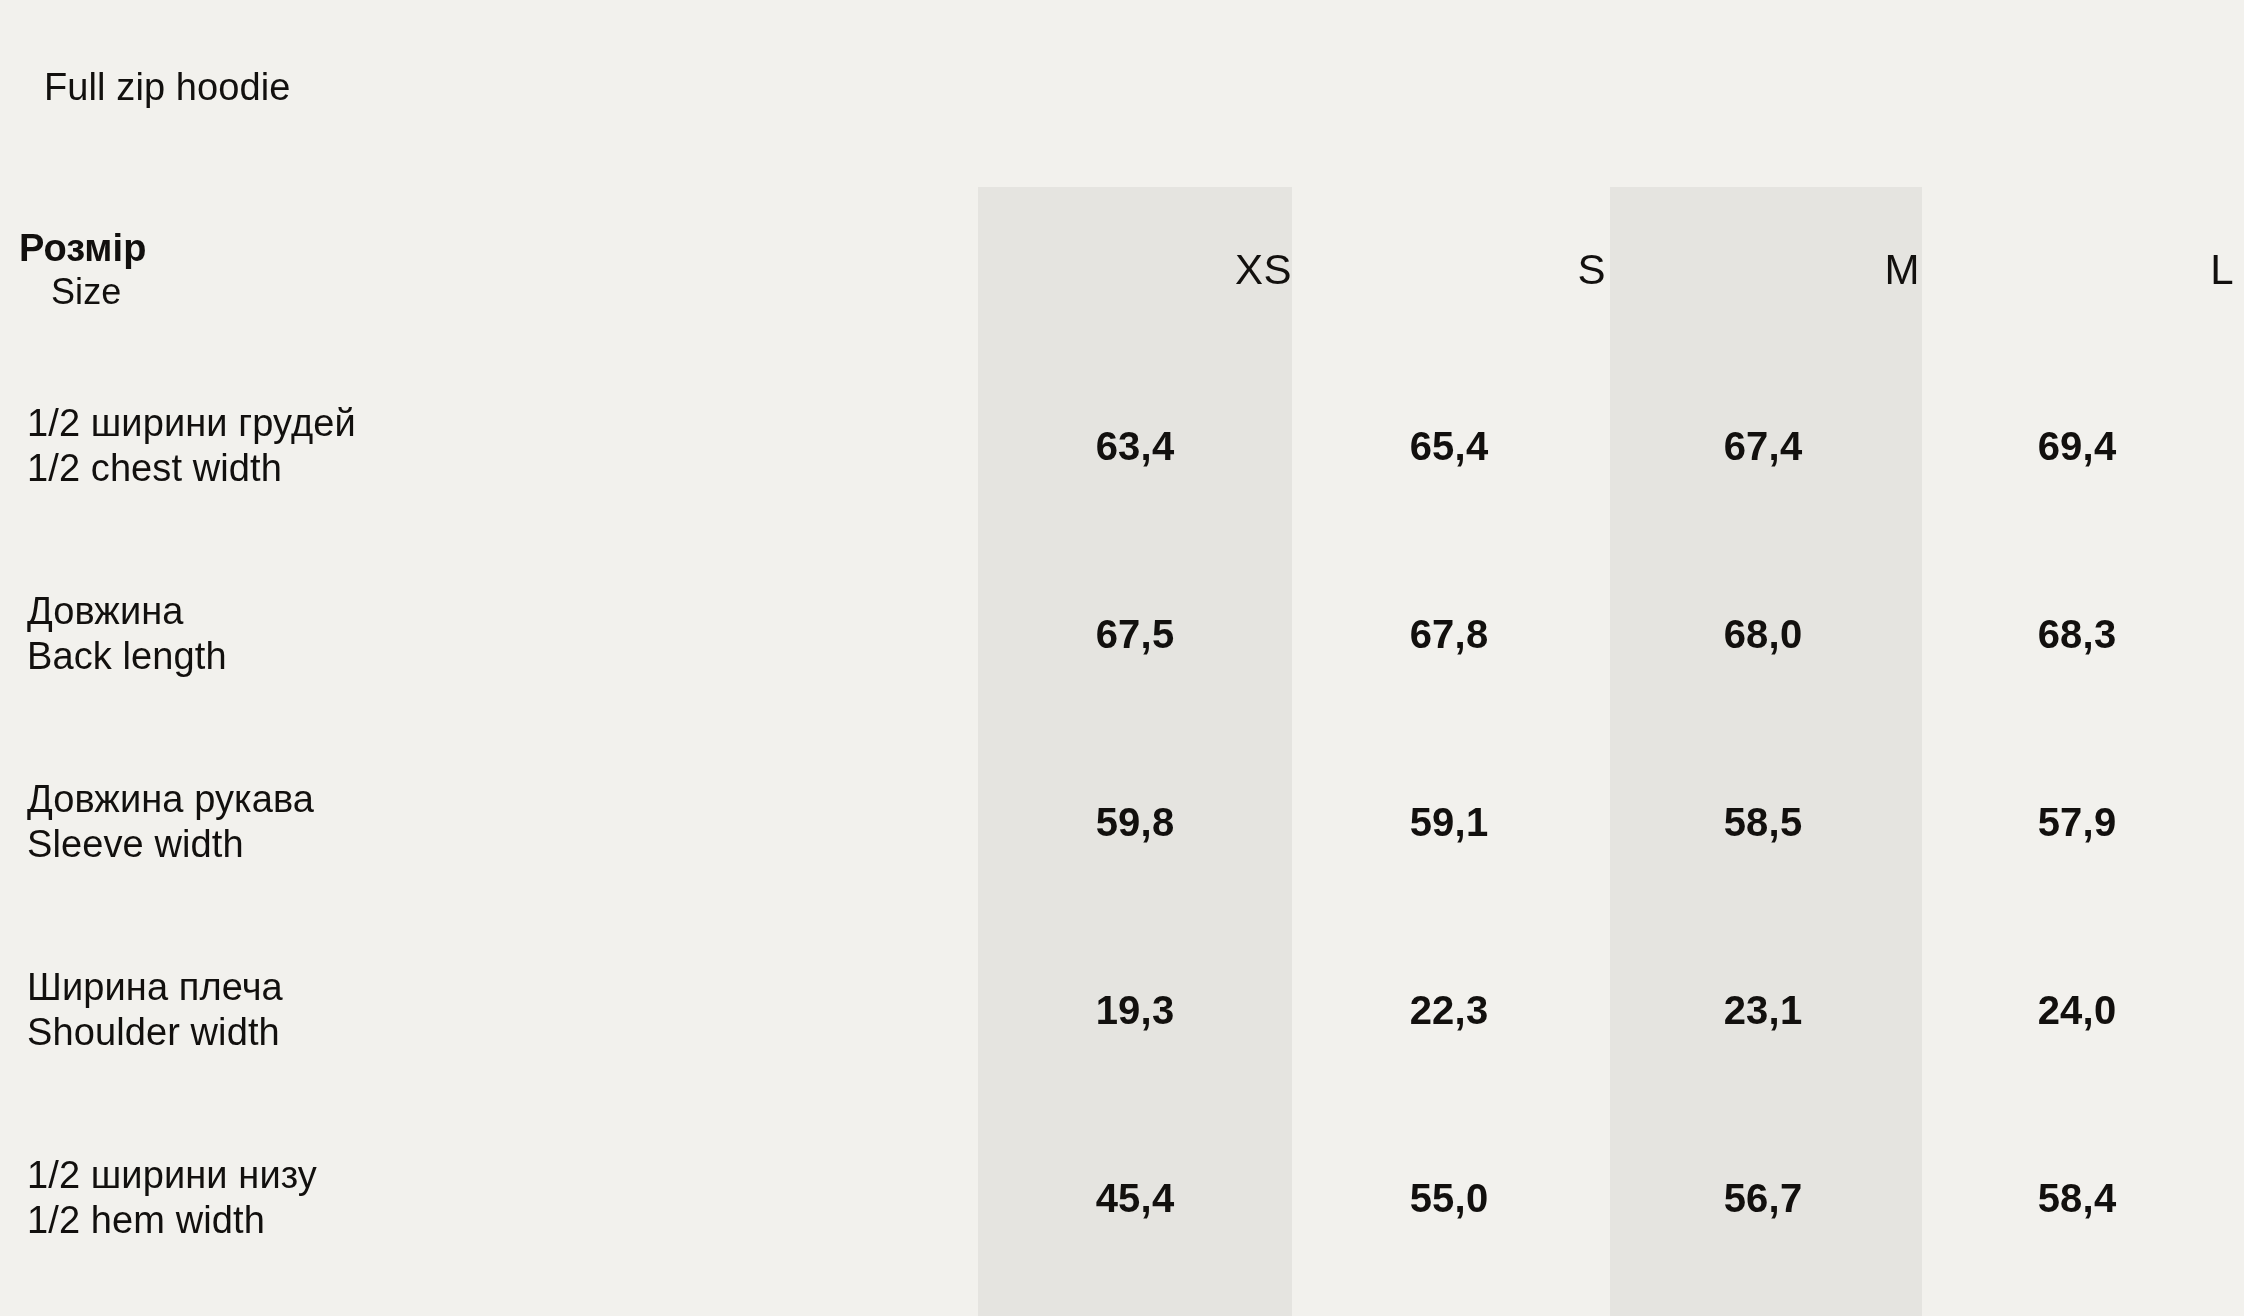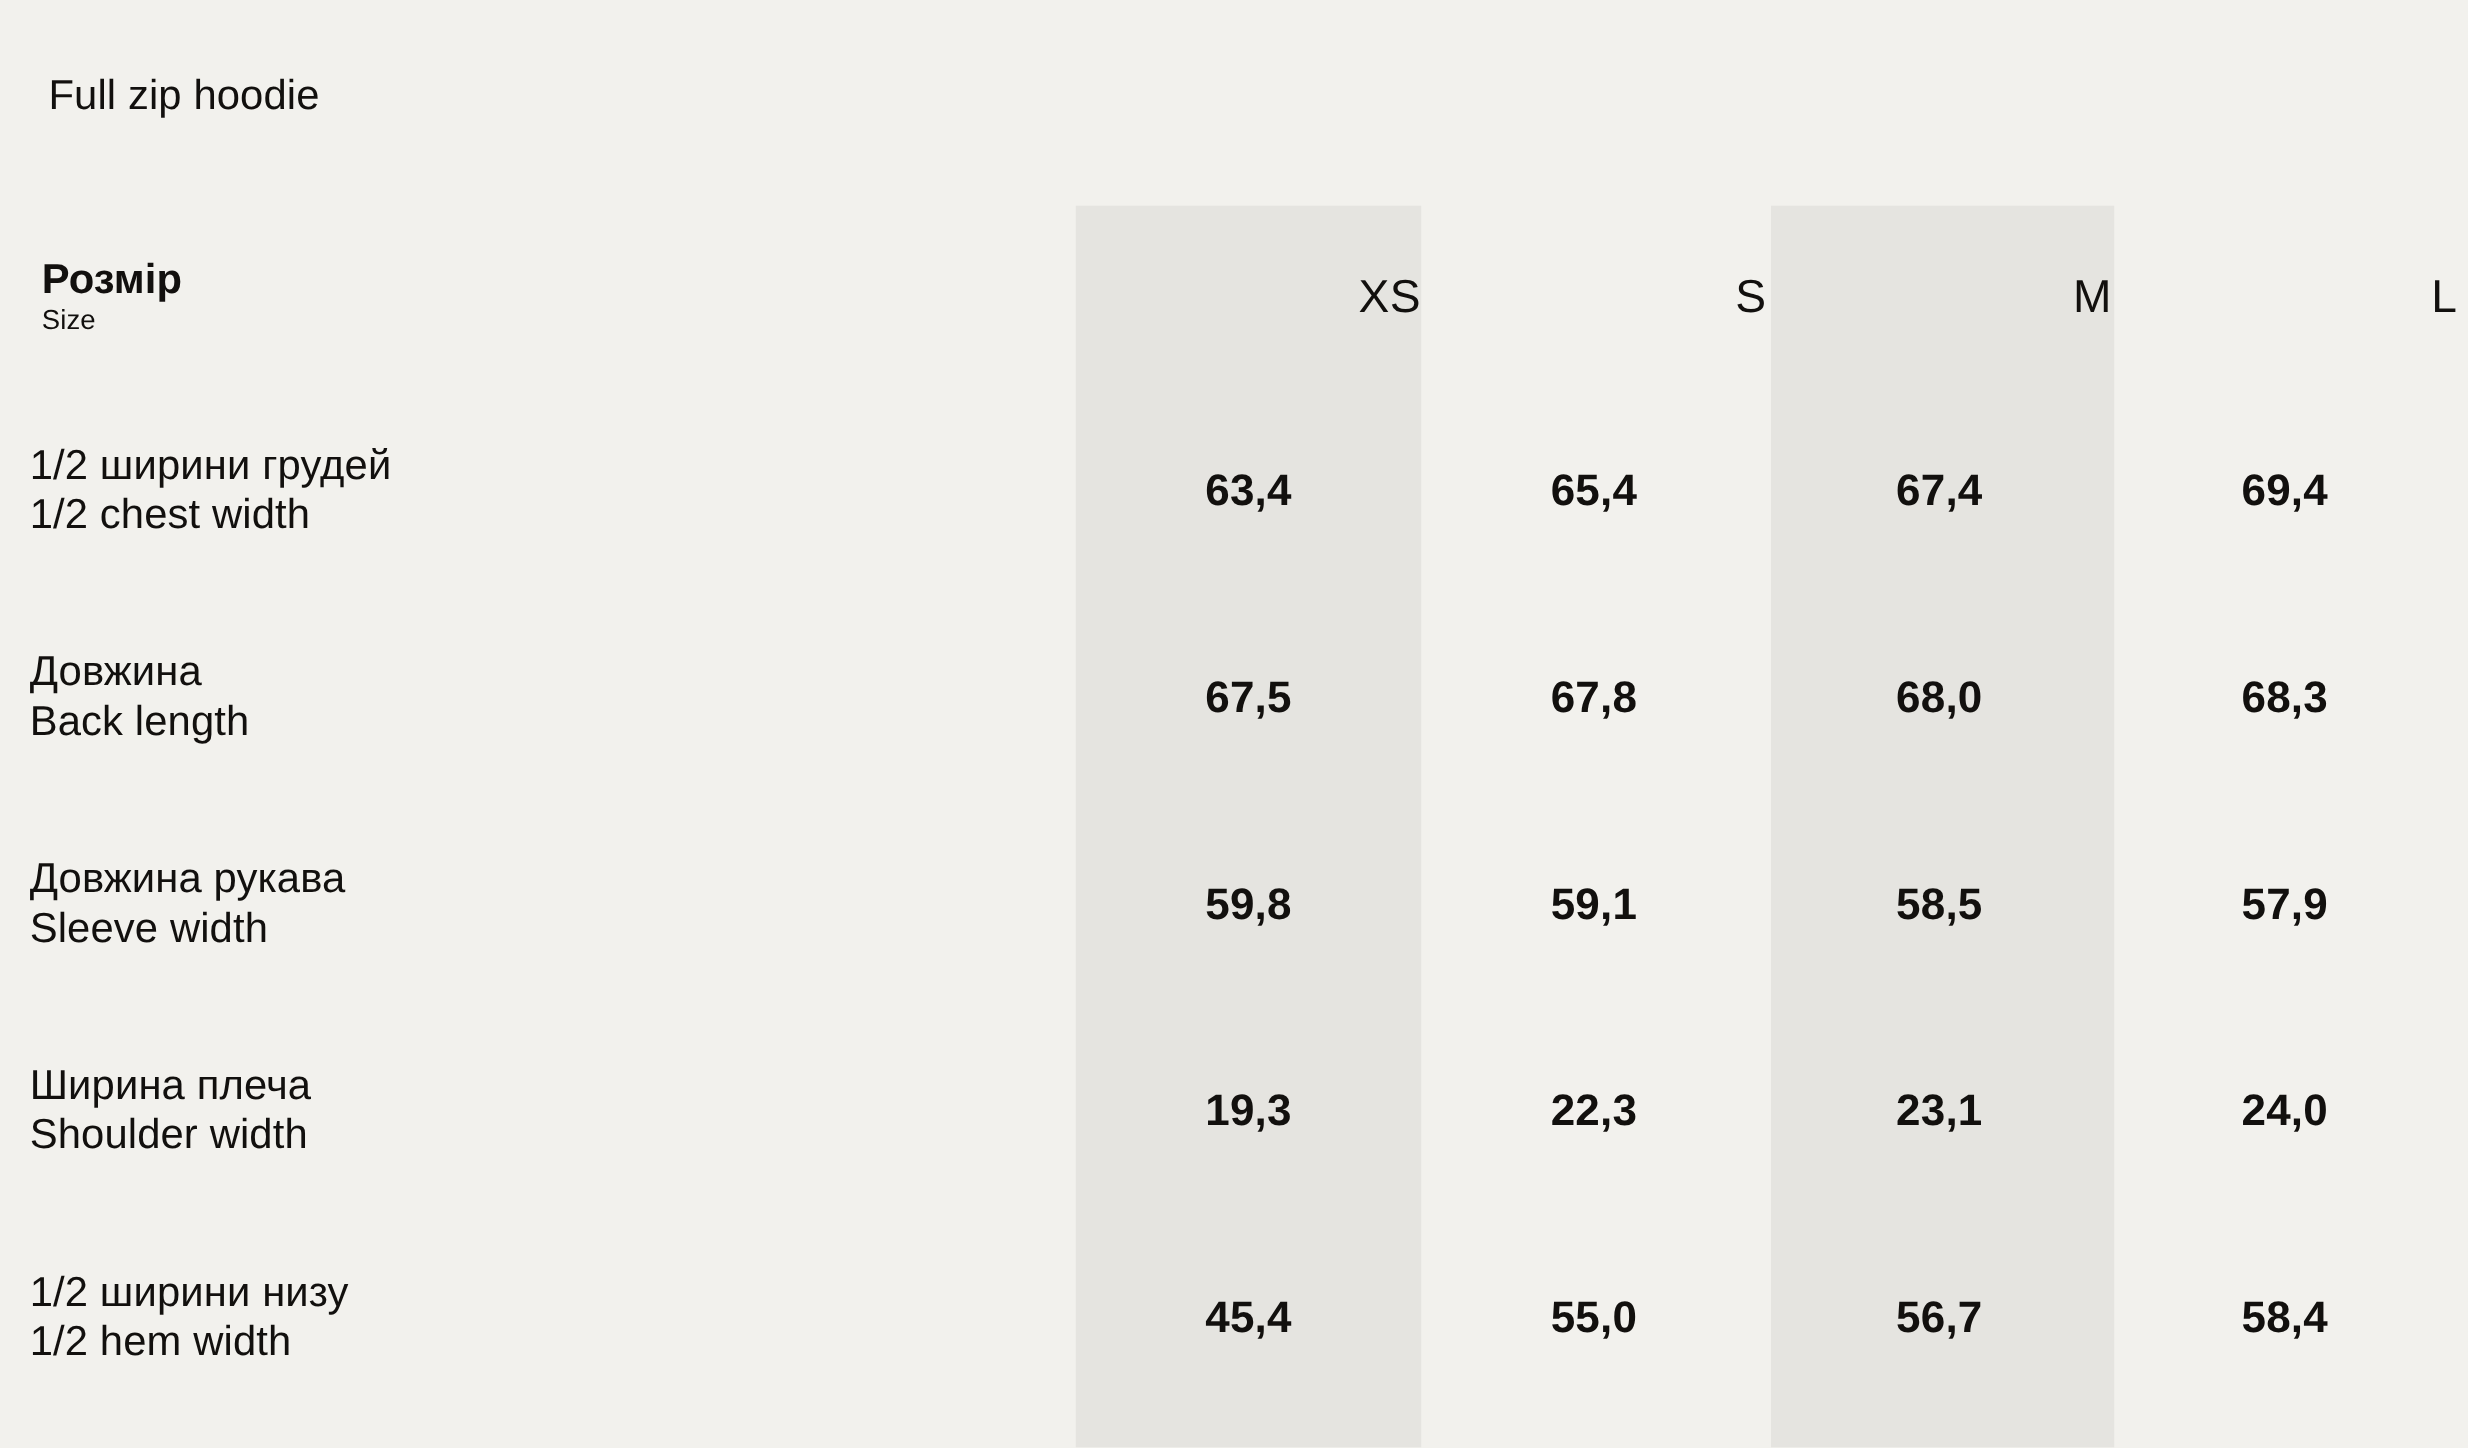--- a/index.html
+++ b/index.html
@@ -65,36 +65,37 @@
     padding: 0;
     border: 0;
     vertical-align: middle;
   }
 
   
   tr.head-row { height: 165px; }
 
   th.label-head {
     text-align: left;
-    padding-left: 38px;
+    padding-left: 19px;
     vertical-align: middle;
   }
   th.label-head .ua {
     display: block;
     font-size: 38px;
     font-weight: 700;
     line-height: 1.18;
     letter-spacing: 0.1px;
   }
   th.label-head .en {
     display: block;
-    font-size: 25px;
+    font-size: 36px;
     font-weight: 400;
     line-height: 1.18;
     letter-spacing: 0.1px;
+    margin-left: 32px;
   }
 
   th.size-head {
     text-align: right;
     font-size: 42px;
     font-weight: 400;
     letter-spacing: 0.5px;
     vertical-align: middle;
   }
 

